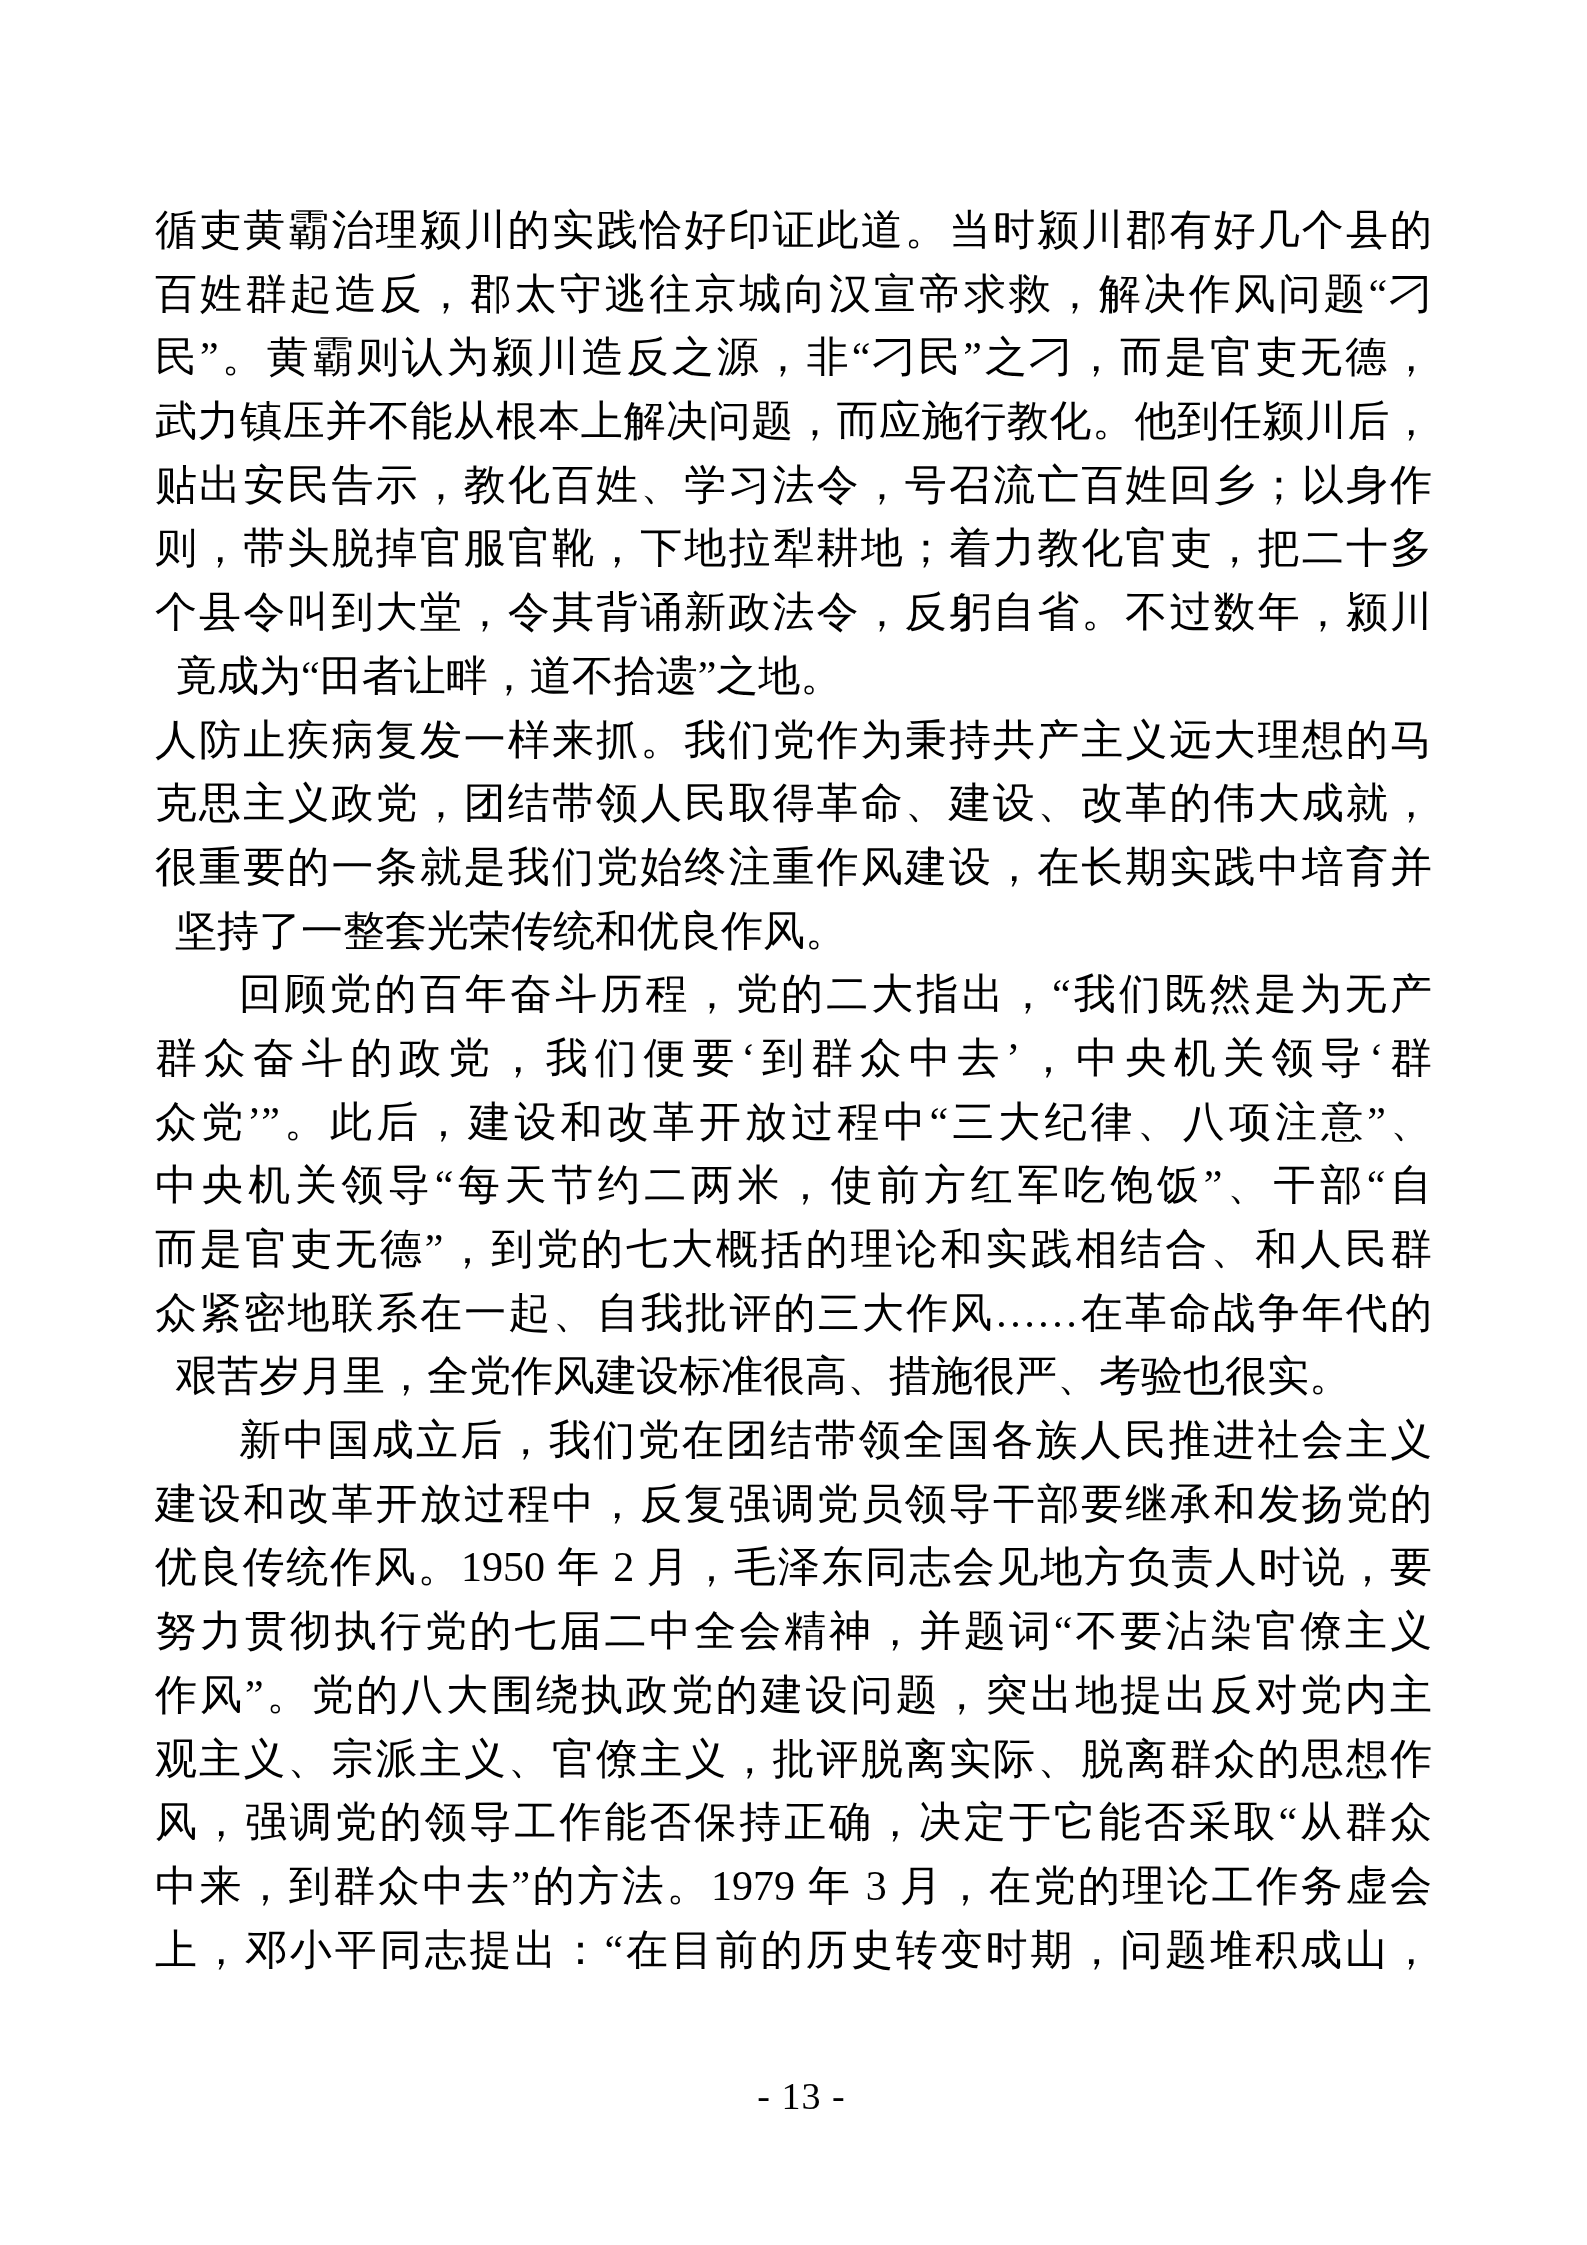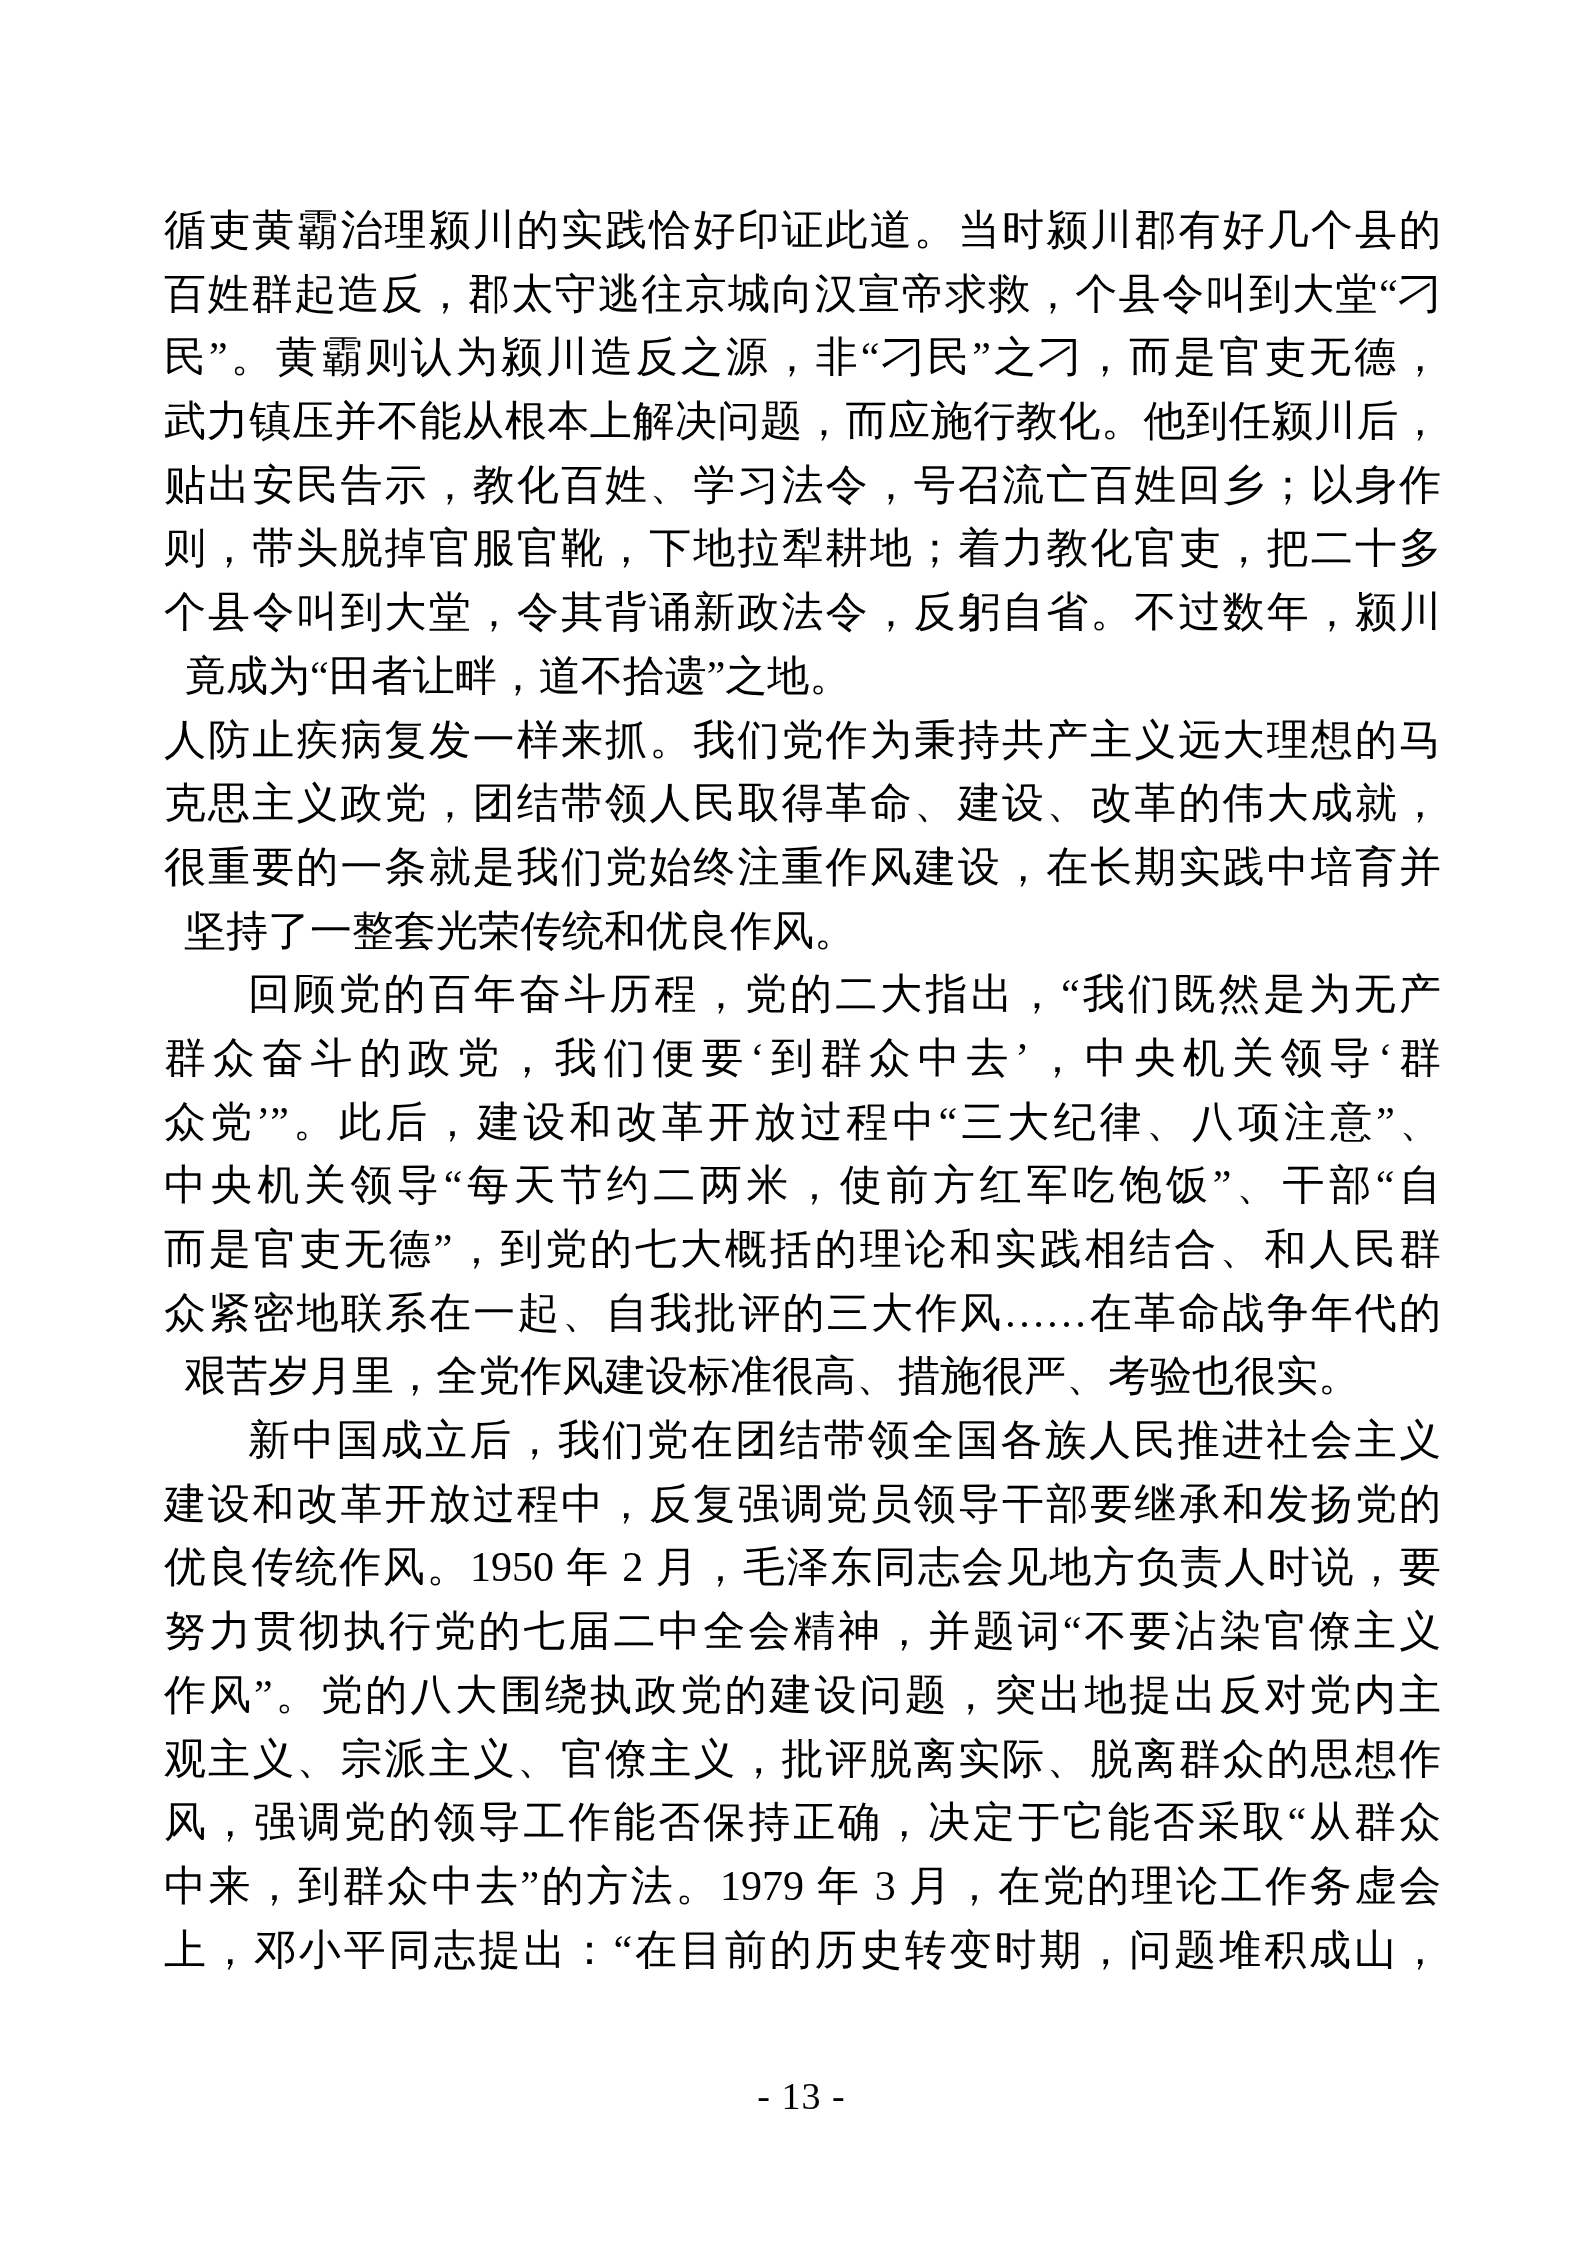--- a/index.html
+++ b/index.html
@@ -11,21 +11,21 @@
     position: relative;
     width: 1587px;
     height: 2245px;
     background: #ffffff;
     color: #000000;
     font-family: "Liberation Serif", "DejaVu Serif", serif;
     overflow: hidden;
   }
   .text-block {
     position: absolute;
-    left: 164px;
+    left: 155px;
     top: 199px;
     width: 1277px;
   }
   .para {
     margin: 0;
     padding: 0;
   }
   .line {
     font-size: 42px;
     height: 63.7px;
@@ -55,21 +55,21 @@
     letter-spacing: 1px;
   }
 </style>
 </head>
 <body>
 
 <div class="page">
   <div class="text-block" id="text-block">
       <div class="para">
         <div class="line">循吏黄霸治理颍川的实践恰好印证此道。当时颍川郡有好几个县的</div>
-        <div class="line">百姓群起造反，郡太守逃往京城向汉宣帝求救，个县令叫到大堂“刁</div>
+        <div class="line">百姓群起造反，郡太守逃往京城向汉宣帝求救，解决作风问题“刁</div>
         <div class="line">民”。黄霸则认为颍川造反之源，非“刁民”之刁，而是官吏无德，</div>
         <div class="line">武力镇压并不能从根本上解决问题，而应施行教化。他到任颍川后，</div>
         <div class="line">贴出安民告示，教化百姓、学习法令，号召流亡百姓回乡；以身作</div>
         <div class="line">则，带头脱掉官服官靴，下地拉犁耕地；着力教化官吏，把二十多</div>
         <div class="line">个县令叫到大堂，令其背诵新政法令，反躬自省。不过数年，颍川</div>
         <div class="line para-end">竟成为“田者让畔，道不拾遗”之地。</div>
       </div>
       <div class="para">
         <div class="line">人防止疾病复发一样来抓。我们党作为秉持共产主义远大理想的马</div>
         <div class="line">克思主义政党，团结带领人民取得革命、建设、改革的伟大成就，</div>

